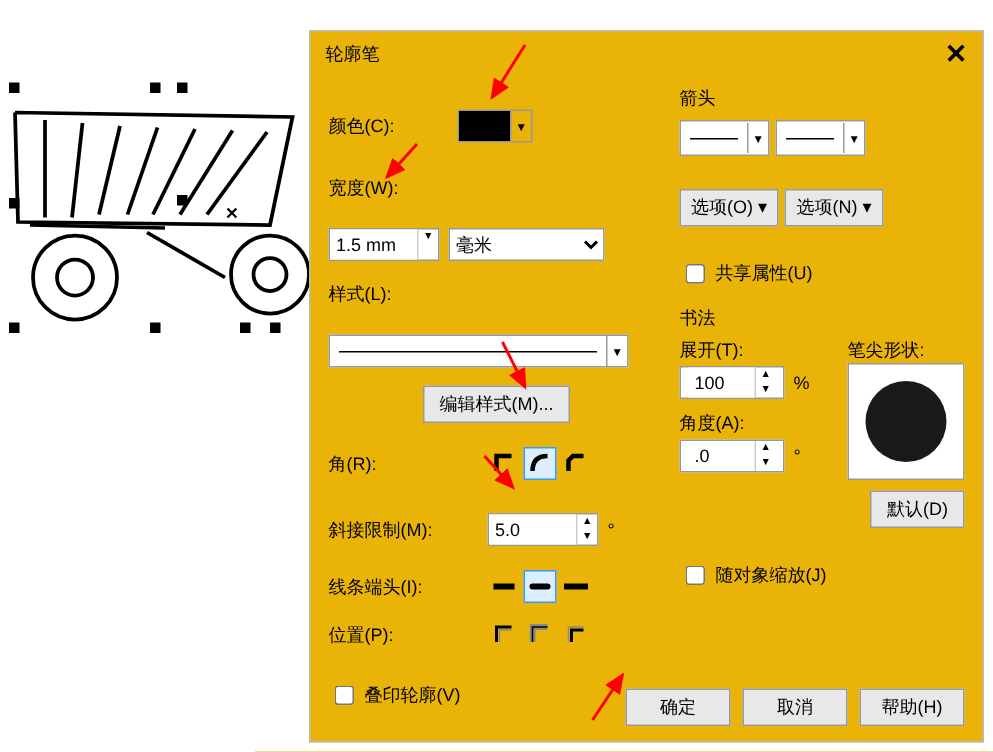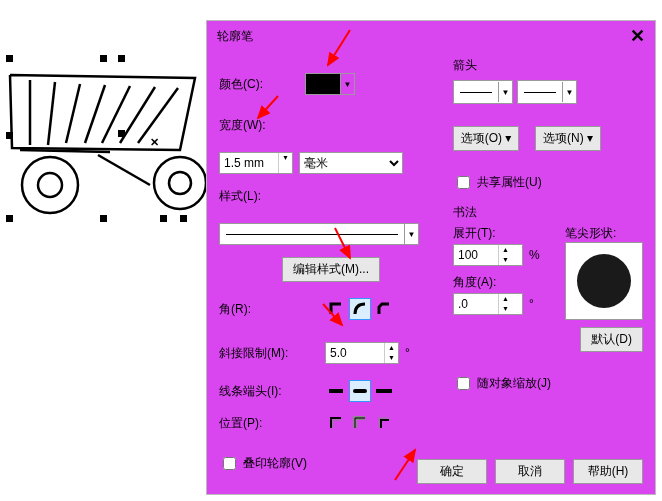--- a/index.html
+++ b/index.html
@@ -1,31 +1,31 @@
 <!DOCTYPE html>
 <html><head>
 <meta charset="utf-8">
 <style>
   * { box-sizing: border-box; font-family: "Microsoft YaHei", sans-serif; font-size: 12px; }
   body { margin: 0; background: #fff; width: 662px; height: 501px; position: relative; }
   .canvas { position: absolute; left: 0; top: 0; width: 206px; height: 300px; }
   .handle { position: absolute; width: 7px; height: 7px; background: #000; }
-  .dialog { position: absolute; left: 206px; top: 20px; width: 450px; height: 475px; background: #d946ef; border: 1px solid #bbb; }
+  .dialog { position: absolute; left: 206px; top: 20px; width: 450px; height: 475px; background: #eab308; border: 1px solid #bbb; }
   .titlebar { height: 30px; line-height: 30px; padding: 0 10px; display: flex; justify-content: space-between; align-items: center; }
   .close { font-size: 18px; font-weight: bold; cursor: pointer; font-family: Arial; }
   .body { padding: 6px 12px 10px 12px; display: flex; gap: 10px; }
   .col { display: flex; flex-direction: column; }
   .left { flex: 1; }
   .right { width: 190px; }
   .row { display: flex; align-items: center; margin-bottom: 6px; gap: 6px; margin-top: 16px; }
   .lbl { width: 80px; }
   .colorbtn { display: inline-flex; border: 1px solid #999; }
   .swatch { width: 34px; height: 20px; background: #000; }
   .dd { width: 14px; height: 20px; border-left: 1px solid #999; display: flex; align-items: center; justify-content: center; font-size: 8px; }
-  .spin { display: inline-flex; border: 1px solid #999; background: #fff; height: 22px; }
+  .spin { display: inline-flex; border: 1px solid #999; background: #fff; height: 22px; justify-content: center; }
   .spin input { border: none; width: 58px; padding: 0 4px; outline: none; }
   .spin .arrows { width: 14px; border-left: 1px solid #ccc; display: flex; flex-direction: column; }
   .spin .arrows div { flex: 1; font-size: 7px; text-align: center; line-height: 9px; }
   select.unit { height: 22px; width: 104px; border: 1px solid #999; background: #fff; }
   .stylebox { width: 200px; height: 22px; border: 1px solid #999; background: #fff; display: flex; align-items: center; }
   .styleline { flex: 1; height: 1px; background: #000; margin: 0 6px; }
   .btn { border: 1px solid #999; background: #e8e8e8; padding: 3px 10px; cursor: pointer; }
   .icon3 { display: flex; gap: 2px; }
   .ibox { width: 22px; height: 22px; border: 1px solid transparent; display: flex; align-items: center; justify-content: center; cursor: pointer; }
   .ibox.sel { border: 1px solid #3399ff; background: #dbeeff; }
@@ -202,21 +202,21 @@
       <div class="row arrowbox" style="margin-top:6px">
         <span class="arrowpick">
             <span class="styleline"></span>
             <span class="dd">▼</span>
           </span>
         <span class="arrowpick">
             <span class="styleline"></span>
             <span class="dd">▼</span>
           </span>
       </div>
-      <div class="row" style="gap:16px">
+      <div class="row" style="gap:4px">
         <span class="optbtn"><span>选项(O)</span> ▾</span>
         <span class="optbtn"><span>选项(N)</span> ▾</span>
       </div>
       <div class="row chk">
         <input type="checkbox" style="">
         <span>共享属性(U)</span>
       </div>
 
       <div class="section">书法</div>
       <div style="display:flex; gap:8px; margin-top:4px">

